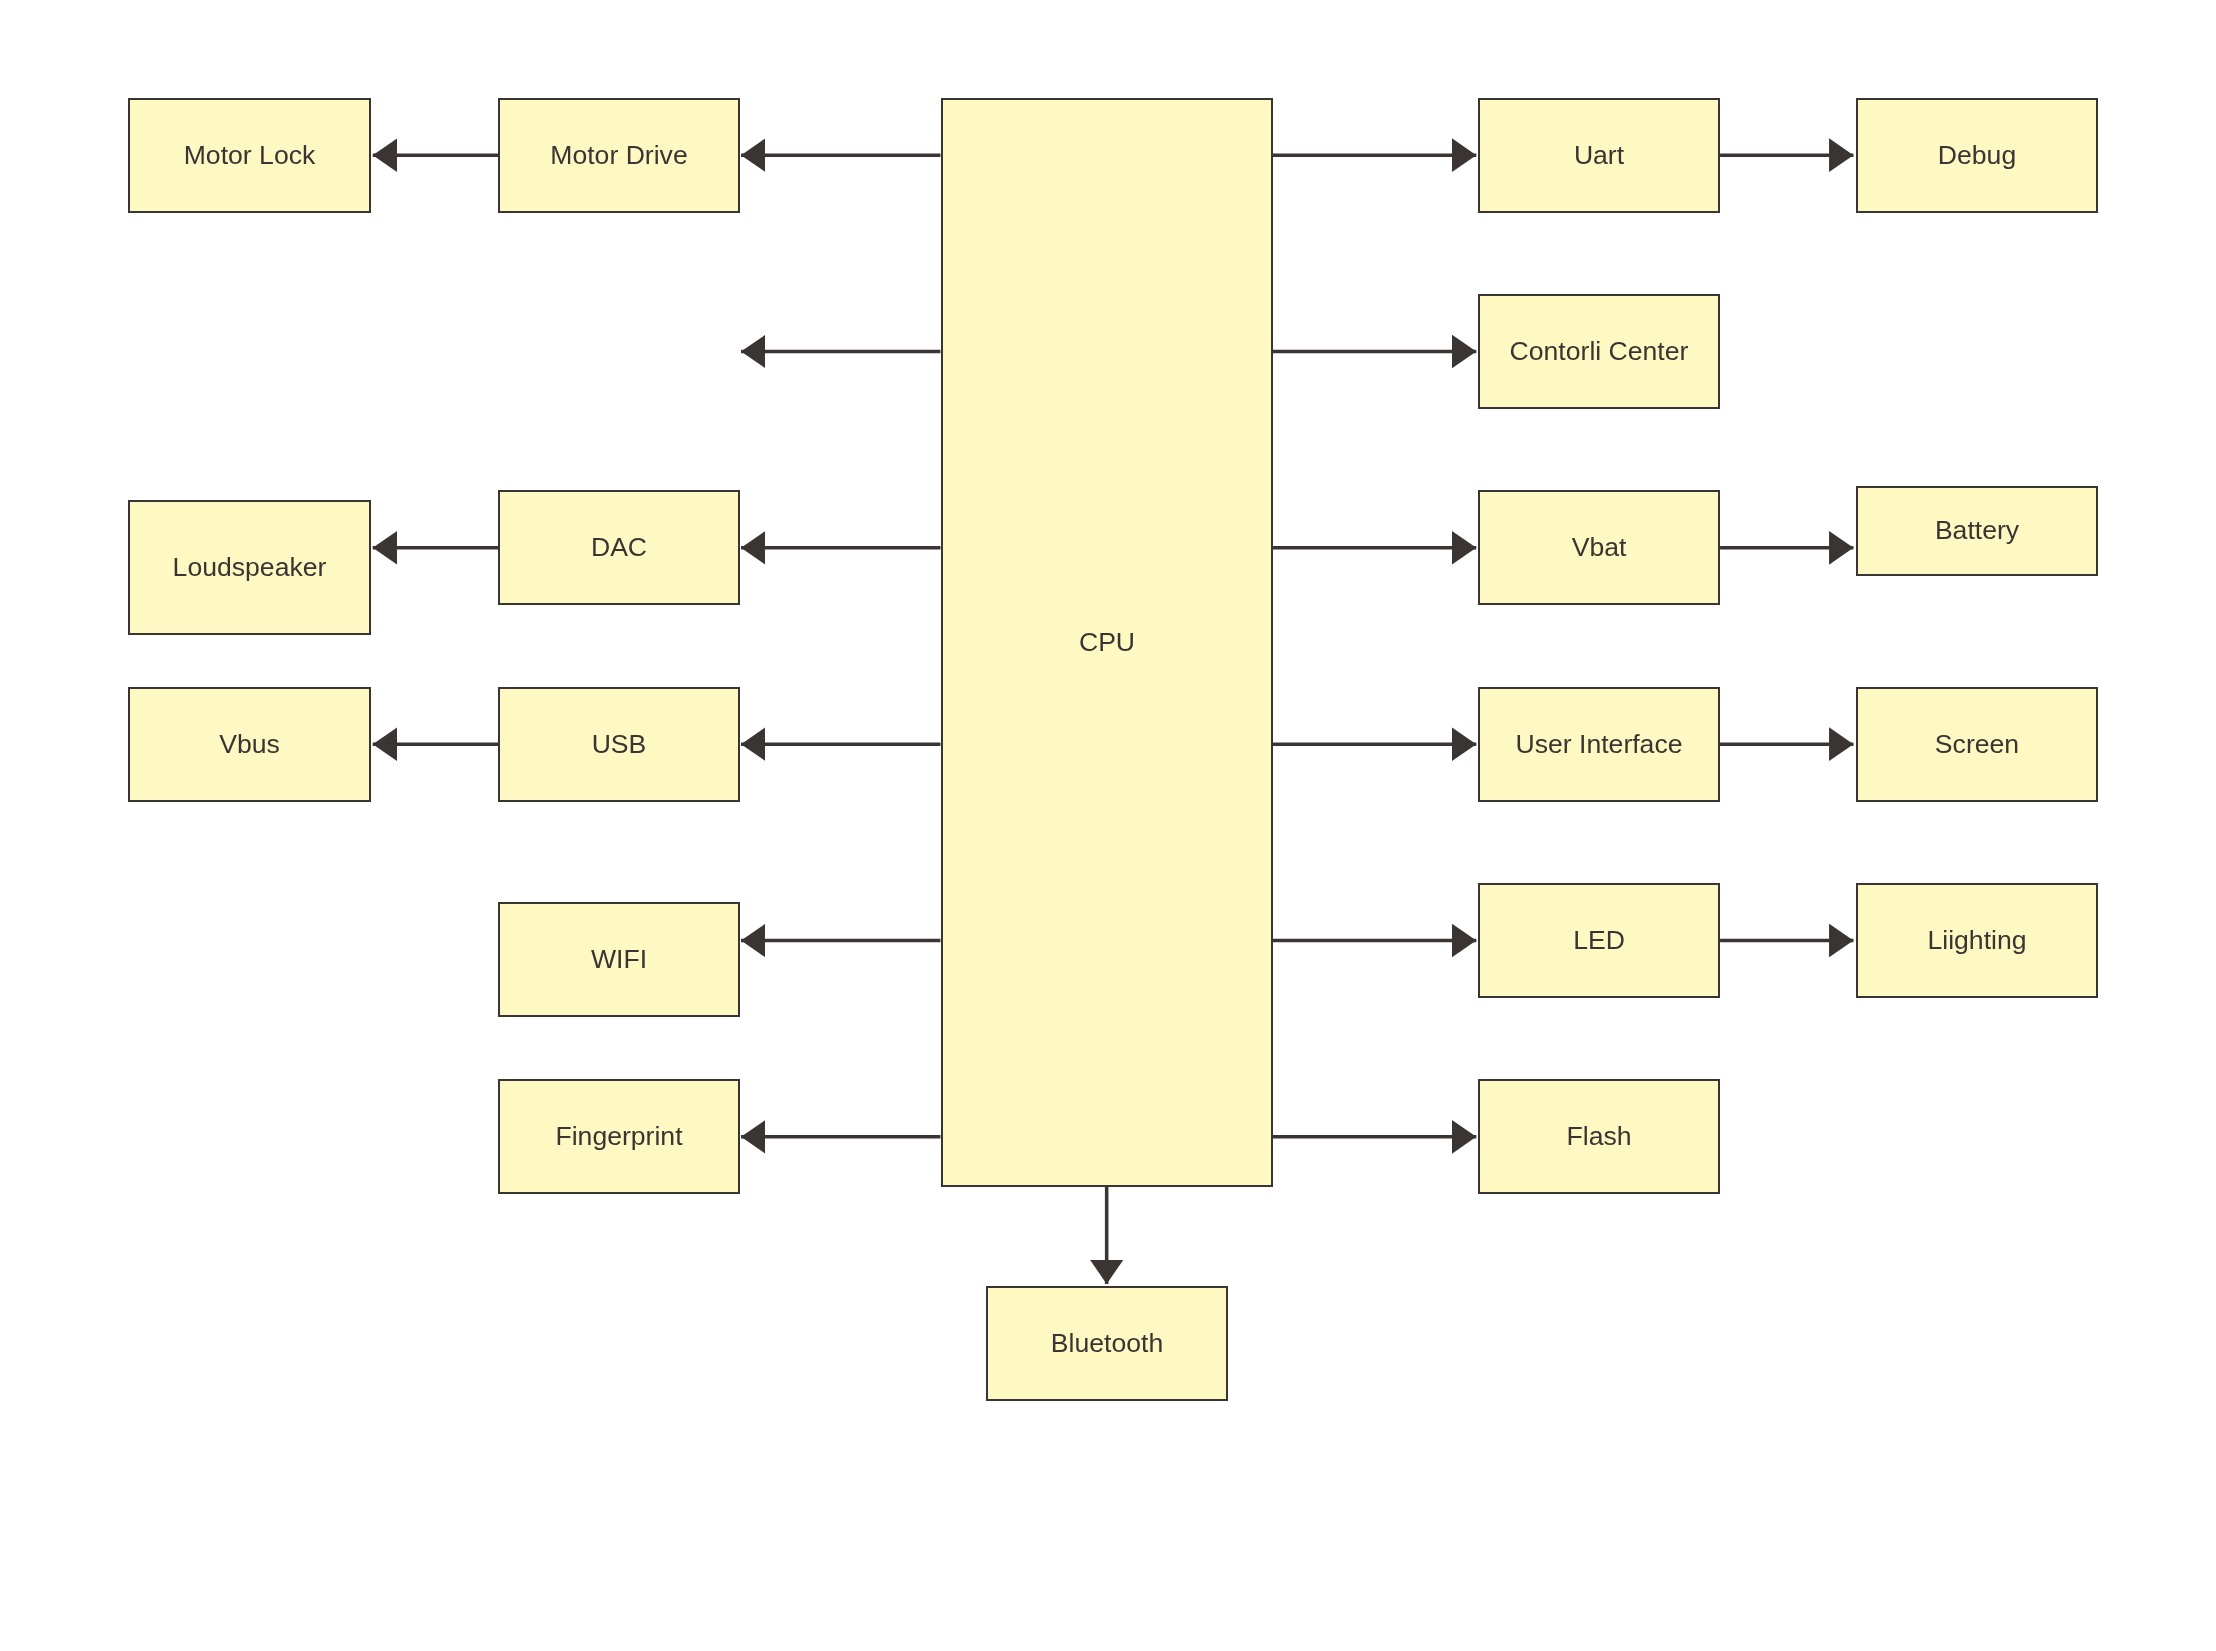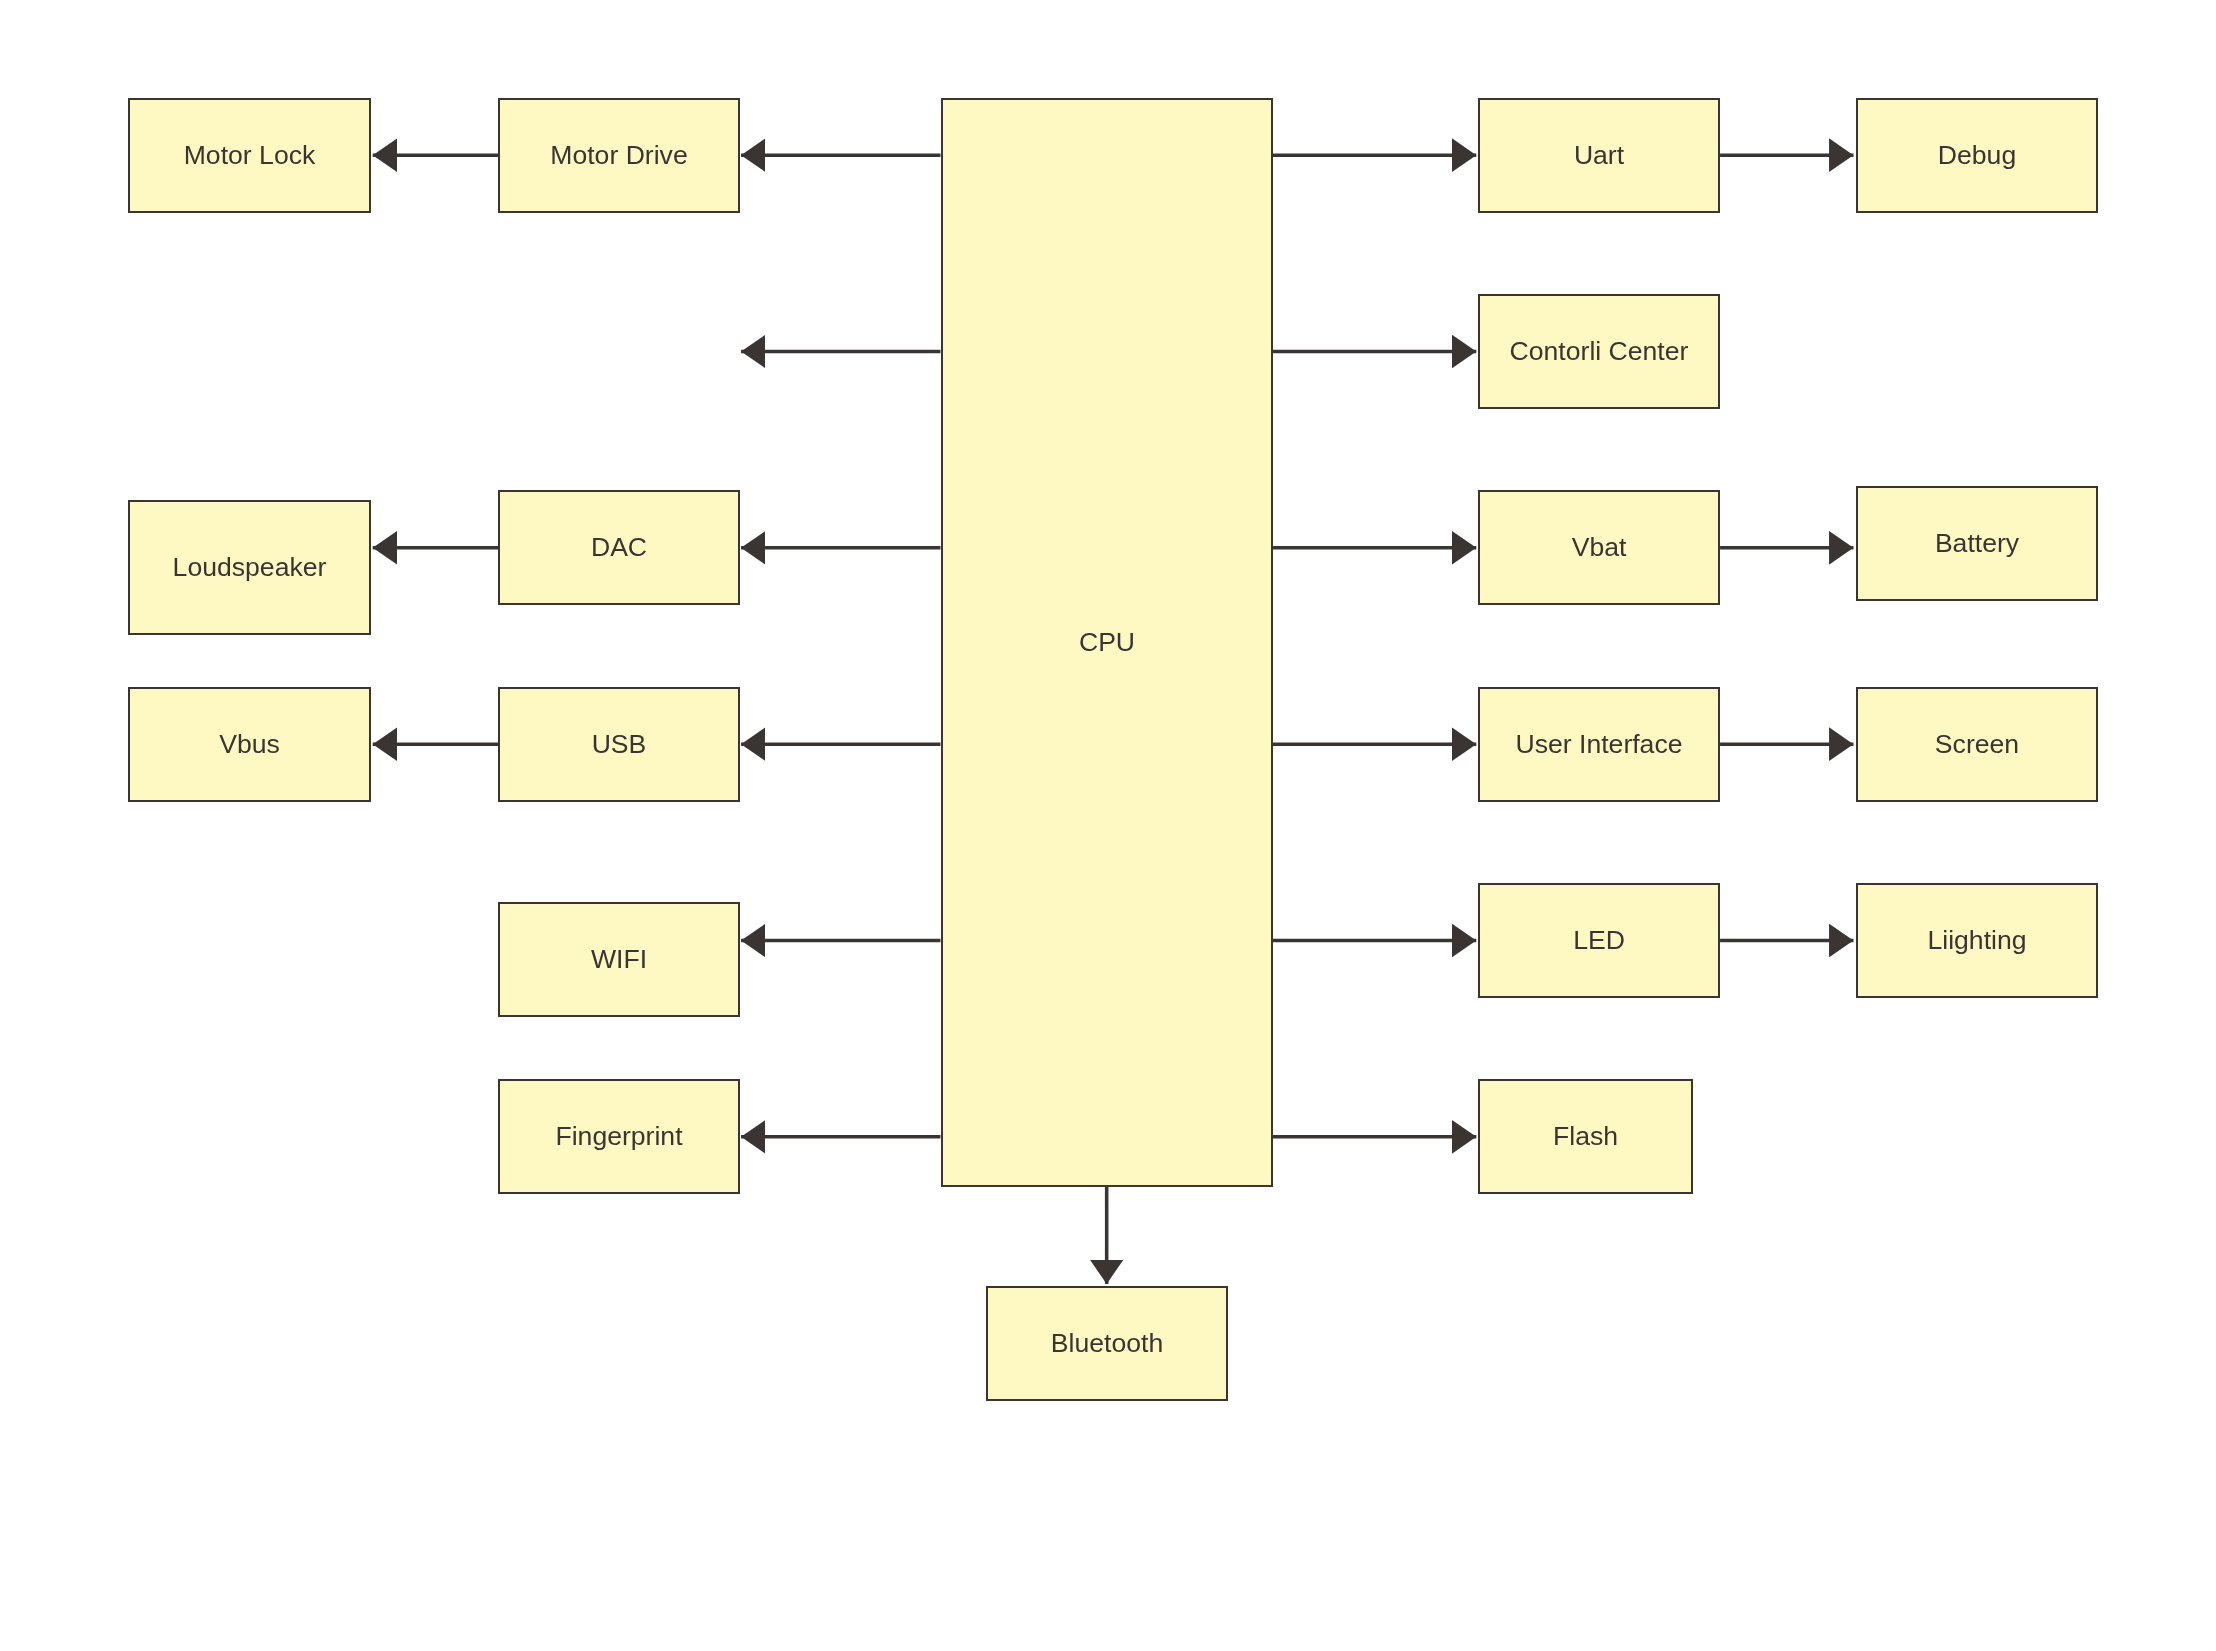--- a/index.html
+++ b/index.html
@@ -115,28 +115,28 @@
   </div>
   <div class="node" style="left:1478px; top:490px; width:242px; height:115px;">
     <span class="label">Vbat</span>
   </div>
   <div class="node" style="left:1478px; top:687px; width:242px; height:115px;">
     <span class="label">User Interface</span>
   </div>
   <div class="node" style="left:1478px; top:883px; width:242px; height:115px;">
     <span class="label">LED</span>
   </div>
-  <div class="node" style="left:1478px; top:1079px; width:215px; height:115px;">
+  <div class="node" style="left:1478px; top:1079px; width:242px; height:115px;">
     <span class="label">Flash</span>
   </div>
 
   <div class="node" style="left:1856px; top:98px; width:242px; height:115px;">
     <span class="label">Debug</span>
   </div>
-  <div class="node" style="left:1856px; top:486px; width:242px; height:115px;">
+  <div class="node" style="left:1856px; top:486px; width:242px; height:90px;">
     <span class="label">Battery</span>
   </div>
   <div class="node" style="left:1856px; top:687px; width:242px; height:115px;">
     <span class="label">Screen</span>
   </div>
   <div class="node" style="left:1856px; top:883px; width:242px; height:115px;">
     <span class="label">Liighting</span>
   </div>
 
   <div class="node" style="left:986px; top:1286px; width:242px; height:115px;">

